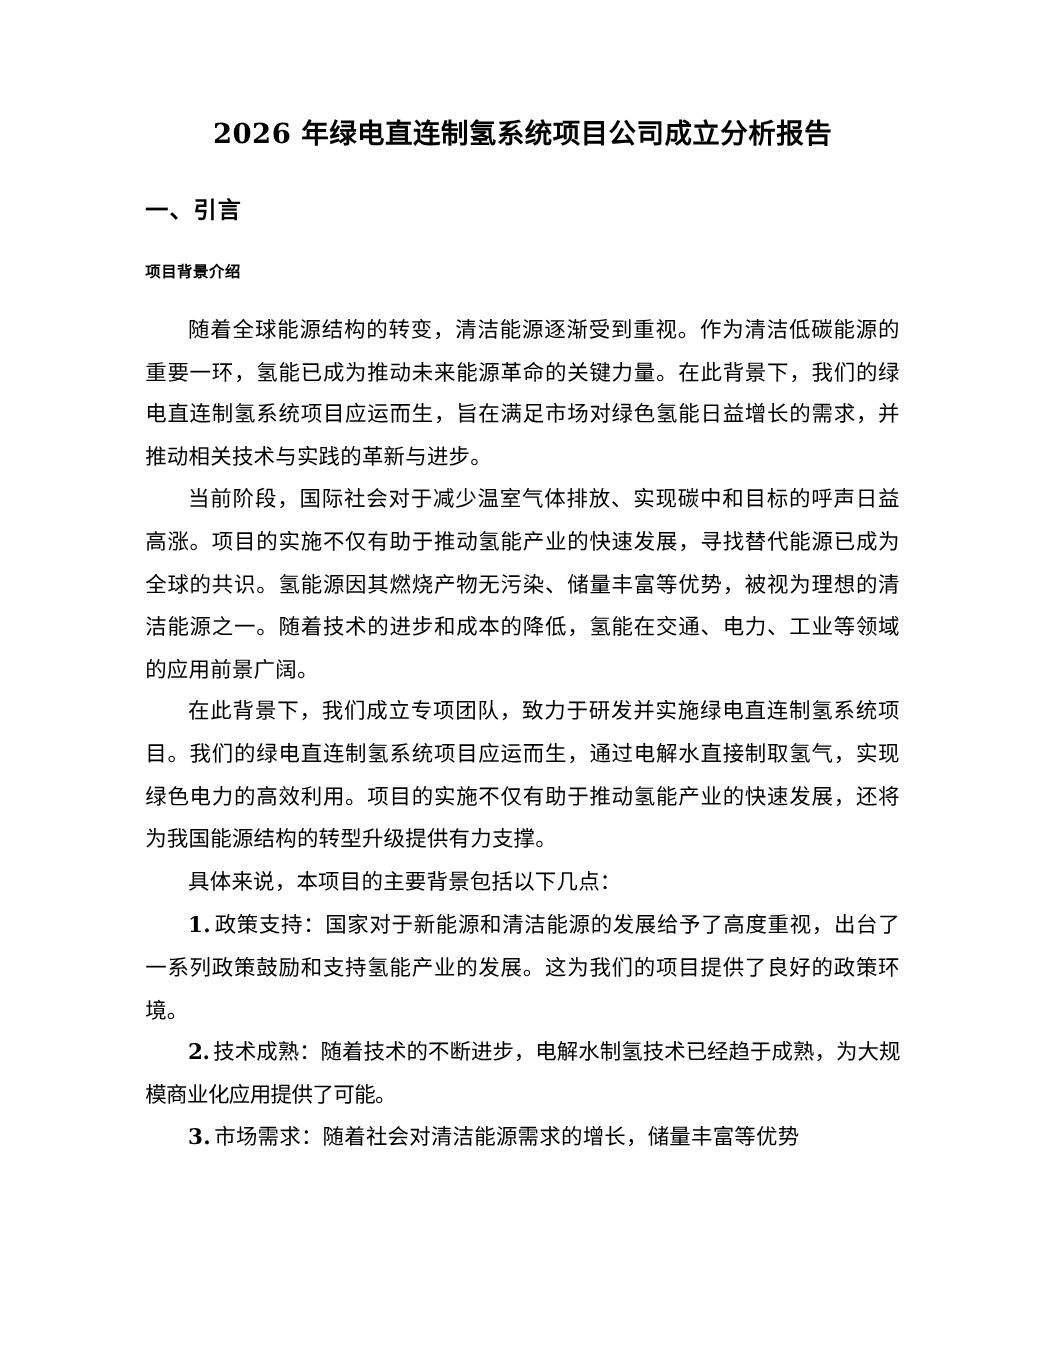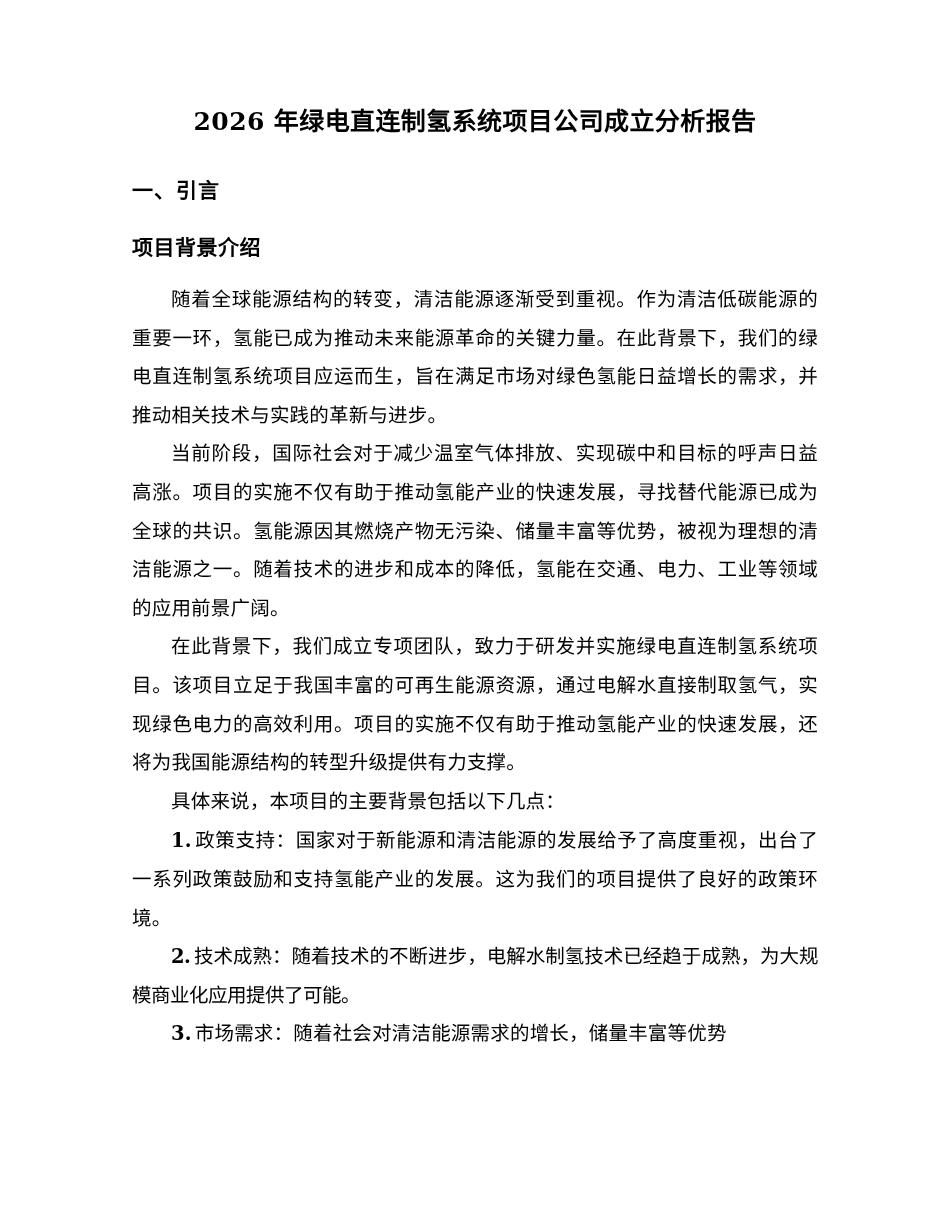--- a/index.html
+++ b/index.html
@@ -46,21 +46,21 @@
     font-weight: bold;
     line-height: 40px;
     letter-spacing: 1px;
     font-family: "DejaVu Serif", "Liberation Serif", serif;
   }
 
   
   .h2 {
     margin: 0;
     padding-top: 21px;
-    font-size: 21px;
+    font-size: 14px;
     font-weight: bold;
     line-height: 32px;
     letter-spacing: 0.5px;
     font-family: "DejaVu Serif", "Liberation Serif", serif;
   }
 
   
   .para {
     margin: 0;
     font-size: 19.5px;
@@ -105,21 +105,21 @@
   <h1 class="doc-title">2026 年绿电直连制氢系统项目公司成立分析报告</h1>
 
   <h2 class="h1">一、引言</h2>
 
   <h3 class="h2">项目背景介绍</h3>
 
   <p class="para first-body">随着全球能源结构的转变，清洁能源逐渐受到重视。作为清洁低碳能源的重要一环，氢能已成为推动未来能源革命的关键力量。在此背景下，我们的绿电直连制氢系统项目应运而生，旨在满足市场对绿色氢能日益增长的需求，并推动相关技术与实践的革新与进步。</p>
 
   <p class="para">当前阶段，国际社会对于减少温室气体排放、实现碳中和目标的呼声日益高涨。项目的实施不仅有助于推动氢能产业的快速发展，寻找替代能源已成为全球的共识。氢能源因其燃烧产物无污染、储量丰富等优势，被视为理想的清洁能源之一。随着技术的进步和成本的降低，氢能在交通、电力、工业等领域的应用前景广阔。</p>
 
-  <p class="para">在此背景下，我们成立专项团队，致力于研发并实施绿电直连制氢系统项目。该项目立足于我国丰富的可再生能源资源，通过电解水直接制取氢气，实现绿色电力的高效利用。项目的实施不仅有助于推动氢能产业的快速发展，还将为我国能源结构的转型升级提供有力支撑。</p>
+  <p class="para">在此背景下，我们成立专项团队，致力于研发并实施绿电直连制氢系统项目。我们的绿电直连制氢系统项目应运而生，通过电解水直接制取氢气，实现绿色电力的高效利用。项目的实施不仅有助于推动氢能产业的快速发展，还将为我国能源结构的转型升级提供有力支撑。</p>
 
   <p class="para">具体来说，本项目的主要背景包括以下几点：</p>
 
   <p class="list-item">
     <span class="num">1.</span><span>政策支持：国家对于新能源和清洁能源的发展给予了高度重视，出台了一系列政策鼓励和支持氢能产业的发展。这为我们的项目提供了良好的政策环境。</span>
   </p>
 
   <p class="list-item tight">
     <span class="num">2.</span><span>技术成熟：随着技术的不断进步，电解水制氢技术已经趋于成熟，为大规模商业化应用提供了可能。</span>
   </p>

